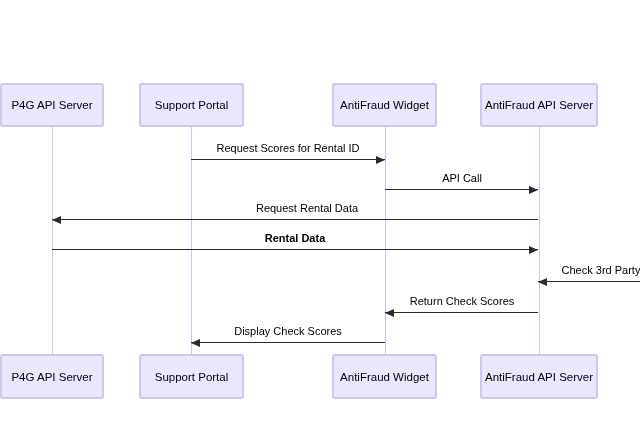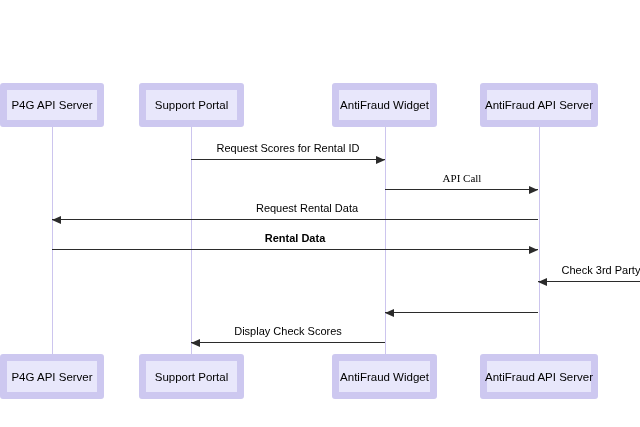--- a/index.html
+++ b/index.html
@@ -11,21 +11,21 @@
     width: 640px;
     height: 427px;
     overflow: hidden;
     background: #ffffff;
     font-family: "Liberation Sans", sans-serif;
     color: #000000;
   }
   .actor-box {
     position: absolute;
     box-sizing: border-box;
-    border: 7px solid #0f172a;
+    border: 2px solid #0f172a;
     border-radius: 3px;
     background: #e8e7fb;
     display: flex;
     align-items: center;
     justify-content: center;
     font-size: 11.5px;
     white-space: nowrap;
   }
   .lifeline {
     position: absolute;
@@ -85,28 +85,29 @@
     </div>
     <div class="actor-box" style="left: 480px; top: 354px; width: 118px; height: 45px; background: rgb(232, 231, 251); border-color: rgb(205, 200, 240);">
       <span>AntiFraud API Server</span>
     </div>
     <div class="lifeline" style="left: 539px; top: 127px; height: 227px; background: rgb(204, 197, 238);"></div>
     <div class="msg-line" style="left: 191px; top: 159px; width: 194px; background: rgb(43, 43, 43);"></div>
     <div class="arrowhead right" style="top: 155.5px; left: 376px; border-left-color: rgb(43, 43, 43);"></div>
     <div class="msg-label" style="left: 288px; top: 141px; color: rgb(0, 0, 0);">Request Scores for Rental ID</div>
     <div class="msg-line" style="left: 385px; top: 189px; width: 153px; background: rgb(43, 43, 43);"></div>
     <div class="arrowhead right" style="top: 185.5px; left: 529px; border-left-color: rgb(43, 43, 43);"></div>
-    <div class="msg-label" style="left: 462px; top: 171px; color: rgb(0, 0, 0); font-family: Liberation Serif, serif;">API Call</div>
+    <div class="msg-label" style="left: 462px; top: 171px; color: rgb(0, 0, 0);">API Call</div>
     <div class="msg-line" style="left: 52px; top: 219px; width: 486px; background: rgb(43, 43, 43);"></div>
     <div class="arrowhead left" style="top: 215.5px; left: 52px; border-right-color: rgb(43, 43, 43);"></div>
     <div class="msg-label" style="left: 295px; top: 201px; color: rgb(0, 0, 0); padding-left: 24px;">Request Rental Data</div>
     <div class="msg-line" style="left: 52px; top: 249px; width: 486px; background: rgb(43, 43, 43);"></div>
     <div class="arrowhead right" style="top: 245.5px; left: 529px; border-left-color: rgb(43, 43, 43);"></div>
     <div class="msg-label" style="left: 295px; top: 231px; color: rgb(0, 0, 0); font-weight: bold;">Rental Data</div>
     <div class="msg-line" style="left: 538px; top: 281px; width: 104px; background: rgb(43, 43, 43);"></div>
     <div class="arrowhead left" style="top: 277.5px; left: 538px; border-right-color: rgb(43, 43, 43);"></div>
     <div class="msg-label" style="left: 601px; top: 263px; color: rgb(0, 0, 0);">Check 3rd Party</div>
     <div class="msg-line" style="left: 385px; top: 312px; width: 153px; background: rgb(43, 43, 43);"></div>
     <div class="arrowhead left" style="top: 308.5px; left: 385px; border-right-color: rgb(43, 43, 43);"></div>
+    <div class="msg-label" style="left: 462px; top: 294px; color: rgb(0, 0, 0);">Return Check Scores</div>
     <div class="msg-line" style="left: 191px; top: 342px; width: 194px; background: rgb(43, 43, 43);"></div>
     <div class="arrowhead left" style="top: 338.5px; left: 191px; border-right-color: rgb(43, 43, 43);"></div>
     <div class="msg-label" style="left: 288px; top: 324px; color: rgb(0, 0, 0);">Display Check Scores</div>
   </div>
 
 </body></html>

